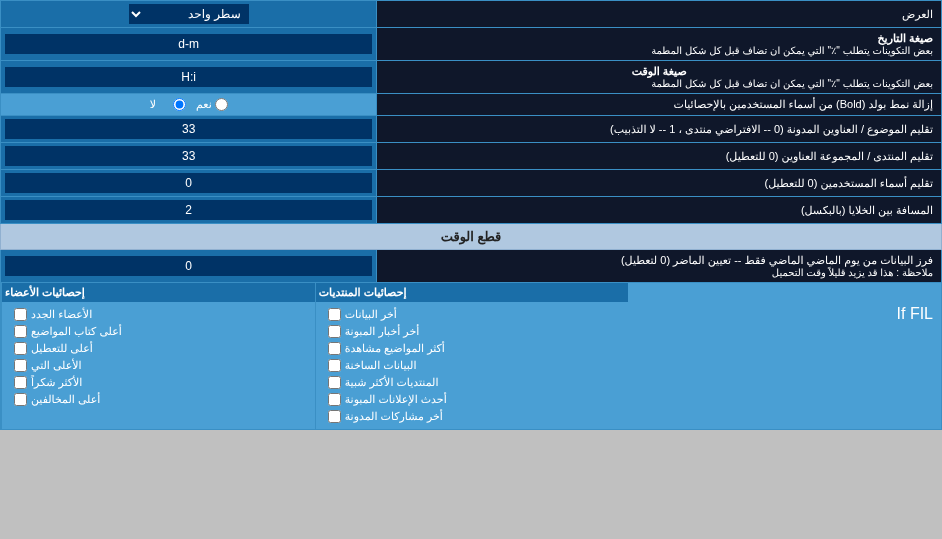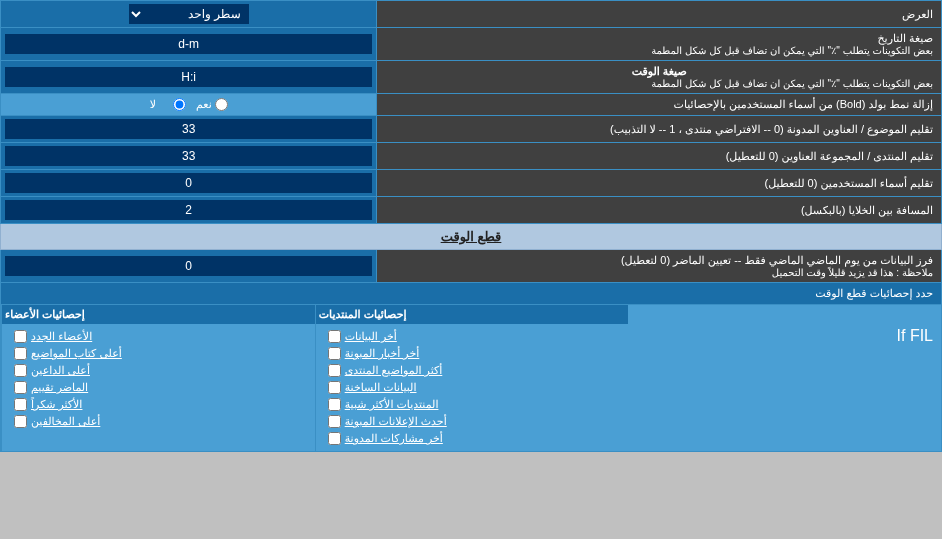--- a/index.html
+++ b/index.html
@@ -9,21 +9,21 @@
       direction: rtl;
       font-size: 12px;
     }
 
     .main-table {
       width: 942px;
       border-collapse: collapse;
     }
 
     .row-label {
-      background: #404040;
+      background: #0f172a;
       color: white;
       padding: 4px 8px;
       text-align: right;
       width: 60%;
       border: 1px solid #3a8fc4;
       font-size: 11px;
     }
 
     .row-input-cell {
       background: #1a6ea8;
@@ -45,21 +45,20 @@
     }
 
     .section-header {
       background: #b0c8e0;
       color: #333;
       padding: 4px 8px;
       text-align: right;
       font-weight: bold;
       font-size: 12px;
       border: 1px solid #90b0d0;
-      text-decoration: underline;
     }
 
     .select-input {
       background: #003366;
       color: white;
       border: none;
       padding: 2px 4px;
       font-size: 12px;
       min-width: 120px;
     }
@@ -83,21 +82,20 @@
     }
 
     .checkbox-item {
       display: flex;
       align-items: center;
       gap: 4px;
       color: white;
       font-size: 11px;
       padding: 2px 4px;
       justify-content: flex-end;
-      text-decoration: underline;
     }
 
     .checkbox-item input[type="checkbox"] {
       cursor: pointer;
     }
 
     table {
       width: 100%;
     }
 
@@ -129,21 +127,21 @@
       <select class="select-input">
         <option>سطر واحد</option>
         <option>سطرين</option>
         <option>ثلاثة أسطر</option>
       </select>
     </td>
   </tr>
 
   <tr>
     <td class="row-label">
-      <div style="font-weight:normal;">صيغة التاريخ</div>
+      <div style="font-weight:bold;">صيغة التاريخ</div>
       <div style="font-size:10px;">بعض التكوينات يتطلب "٪" التي يمكن ان تضاف قبل كل شكل المطمة</div>
     </td>
     <td class="row-input-cell">
       <input type="text" class="text-input" value="d-m" style="">
     </td>
   </tr>
 
   <tr>
     <td class="row-label">
       <div style="font-weight:bold;text-align:center;">صيغة الوقت</div>
@@ -217,47 +215,42 @@
   <tr>
     <td class="row-label">
       <div style="font-weight:normal;">فرز البيانات من يوم الماضي الماضي فقط -- تعيين الماضر (0 لتعطيل)</div>
       <div style="font-size:10px;">ملاحظة : هذا قد يزيد قليلاً وقت التحميل</div>
     </td>
     <td class="row-input-cell">
       <input type="text" class="text-input" value="0" style="">
     </td>
   </tr>
 
-  <tr>
-    <td colspan="2" class="stats-header">
-      <span>حدد إحصائيات قطع الوقت</span>
-    </td>
-  </tr>
 
   <tr>
     <td colspan="2" style="background:#4a9fd4; padding:0; border:1px solid #3a8fc4;">
       <div style="display:flex; flex-direction:row-reverse;">
 
         <div style="flex:1; border-left:1px solid #3a8fc4;">
           <div class="stats-col-header">إحصائيات الأعضاء</div>
           <div style="padding:4px 8px;">
             <div class="checkbox-item">
               <span>الأعضاء الجدد</span>
               <input type="checkbox" style="">
             </div>
             <div class="checkbox-item">
               <span>أعلى كتاب المواضيع</span>
               <input type="checkbox" style="">
             </div>
             <div class="checkbox-item">
-              <span>أعلى الداعين</span>
-              <input type="checkbox" style="">
-            </div>
-            <div class="checkbox-item">
-              <span>الماضر تقييم</span>
+              <span>أعلى للتعطيل</span>
+              <input type="checkbox" style="">
+            </div>
+            <div class="checkbox-item">
+              <span>الأعلى التي</span>
               <input type="checkbox" style="">
             </div>
             <div class="checkbox-item">
               <span>الأكثر شكراً</span>
               <input type="checkbox" style="">
             </div>
             <div class="checkbox-item">
               <span>أعلى المخالفين</span>
               <input type="checkbox" style="">
             </div>
@@ -269,21 +262,21 @@
           <div style="padding:4px 8px;">
             <div class="checkbox-item">
               <span>أخر البيانات</span>
               <input type="checkbox" style="">
             </div>
             <div class="checkbox-item">
               <span>أخر أخبار المبونة</span>
               <input type="checkbox" style="">
             </div>
             <div class="checkbox-item">
-              <span>أكثر المواضيع المنتدى</span>
+              <span>أكثر المواضيع مشاهدة</span>
               <input type="checkbox" style="">
             </div>
             <div class="checkbox-item">
               <span>البيانات الساخنة</span>
               <input type="checkbox" style="">
             </div>
             <div class="checkbox-item">
               <span>المنتديات الأكثر شبية</span>
               <input type="checkbox" style="">
             </div>

